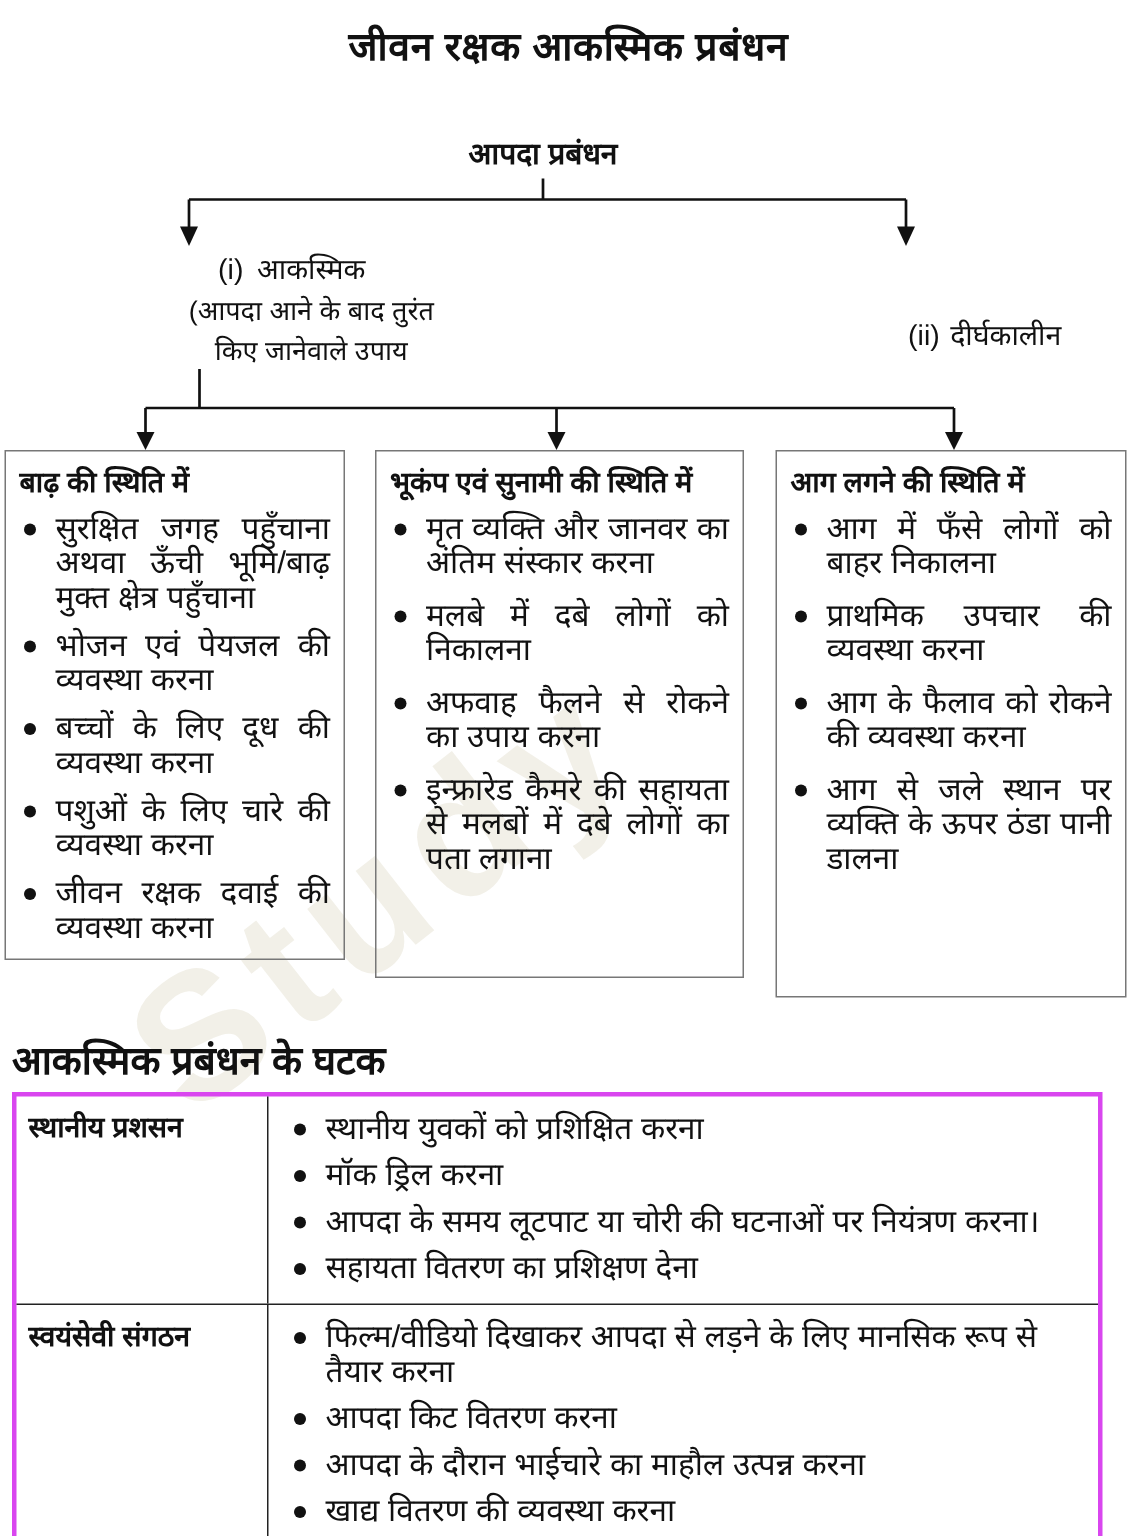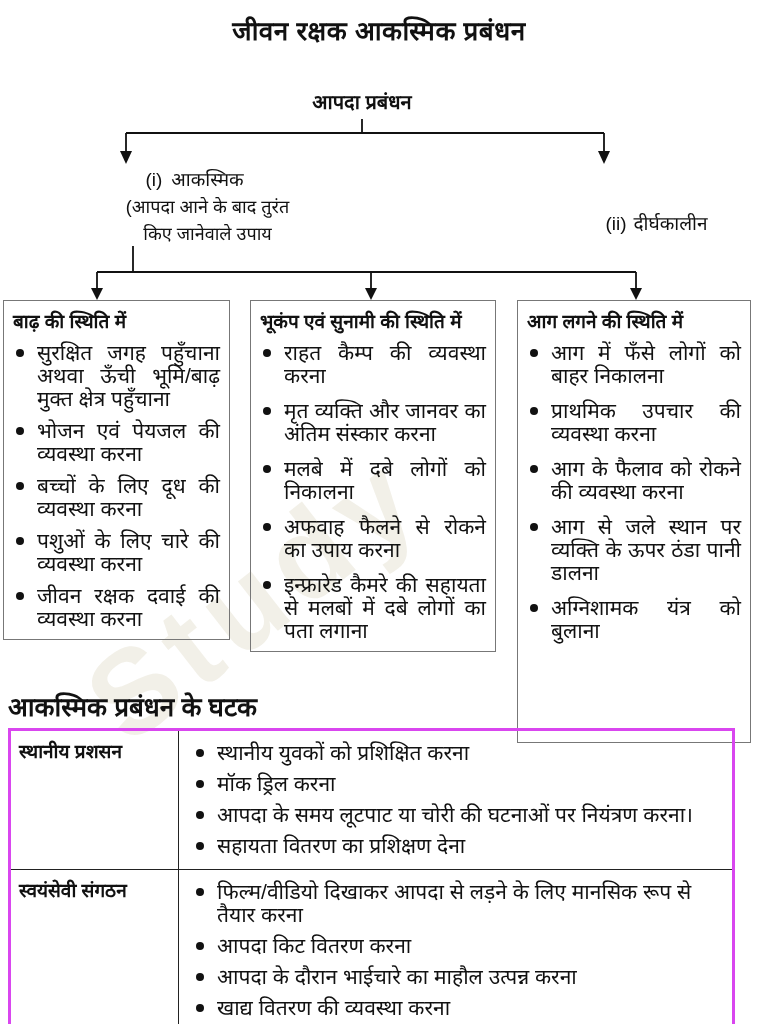--- a/index.html
+++ b/index.html
@@ -27,21 +27,21 @@
   .branch .idx{display:inline-block;width:35px;font-weight:500;}
   .branch .lbl{font-weight:500;}
   .branch .note{margin-left:35px;font-size:18px;line-height:24px;margin-top:3px;}
   .box{
     position:absolute;z-index:4;box-sizing:border-box;
     border:1px solid #777;background:transparent;
     padding:7px 9px 6px 9px;
   }
   .box-1{left:3px;top:300px;width:227px;height:340px;}
   .box-2{left:250px;top:300px;width:246px;height:352px;}
-  .box-3{left:517px;top:300px;width:234px;height:443px;}
+  .box-3{left:517px;top:300px;width:234px;height:365px;}
   .box-title{font-size:19px;font-weight:700;margin:0 0 7px 0;}
   .bullet-item{display:flex;margin-bottom:9px;}
   .box-2 .bullet-item,.box-3 .bullet-item{margin-bottom:12px;}
   .bullet-dot{
     flex:0 0 24px;display:flex;justify-content:flex-start;
   }
   .bullet-dot::before{
     content:"";width:8px;height:8px;border-radius:50%;
     background:#111;margin-top:8px;margin-left:3px;
   }
@@ -143,24 +143,20 @@
     <div class="bullet-item">
       <span class="bullet-dot"></span>
       <span class="bullet-text">जीवन रक्षक दवाई की व्यवस्था करना</span>
     </div>
   </div>
 
   <div class="box box-2">
     <div class="box-title">भूकंप एवं सुनामी की स्थिति में</div>
     <div class="bullet-item">
       <span class="bullet-dot"></span>
-      <span class="bullet-text">राहत कैम्प की व्यवस्था करना</span>
-    </div>
-    <div class="bullet-item">
-      <span class="bullet-dot"></span>
       <span class="bullet-text">मृत व्यक्ति और जानवर का अंतिम संस्कार करना</span>
     </div>
     <div class="bullet-item">
       <span class="bullet-dot"></span>
       <span class="bullet-text">मलबे में दबे लोगों को निकालना</span>
     </div>
     <div class="bullet-item">
       <span class="bullet-dot"></span>
       <span class="bullet-text">अफवाह फैलने से रोकने का उपाय करना</span>
     </div>
@@ -181,24 +177,20 @@
       <span class="bullet-text">प्राथमिक उपचार की व्यवस्था करना</span>
     </div>
     <div class="bullet-item">
       <span class="bullet-dot"></span>
       <span class="bullet-text">आग के फैलाव को रोकने की व्यवस्था करना</span>
     </div>
     <div class="bullet-item">
       <span class="bullet-dot"></span>
       <span class="bullet-text">आग से जले स्थान पर व्यक्ति के ऊपर ठंडा पानी डालना</span>
     </div>
-    <div class="bullet-item">
-      <span class="bullet-dot"></span>
-      <span class="bullet-text">अग्निशामक यंत्र को बुलाना</span>
-    </div>
   </div>
 
   <h2 class="section-heading">आकस्मिक प्रबंधन के घटक</h2>
 
   <div class="components-table">
 
     <div class="comp-row-label comp-row-1">स्थानीय प्रशसन</div>
     <div class="comp-row-content comp-row-1">
       <div class="bullet-item">
         <span class="bullet-dot"></span>

